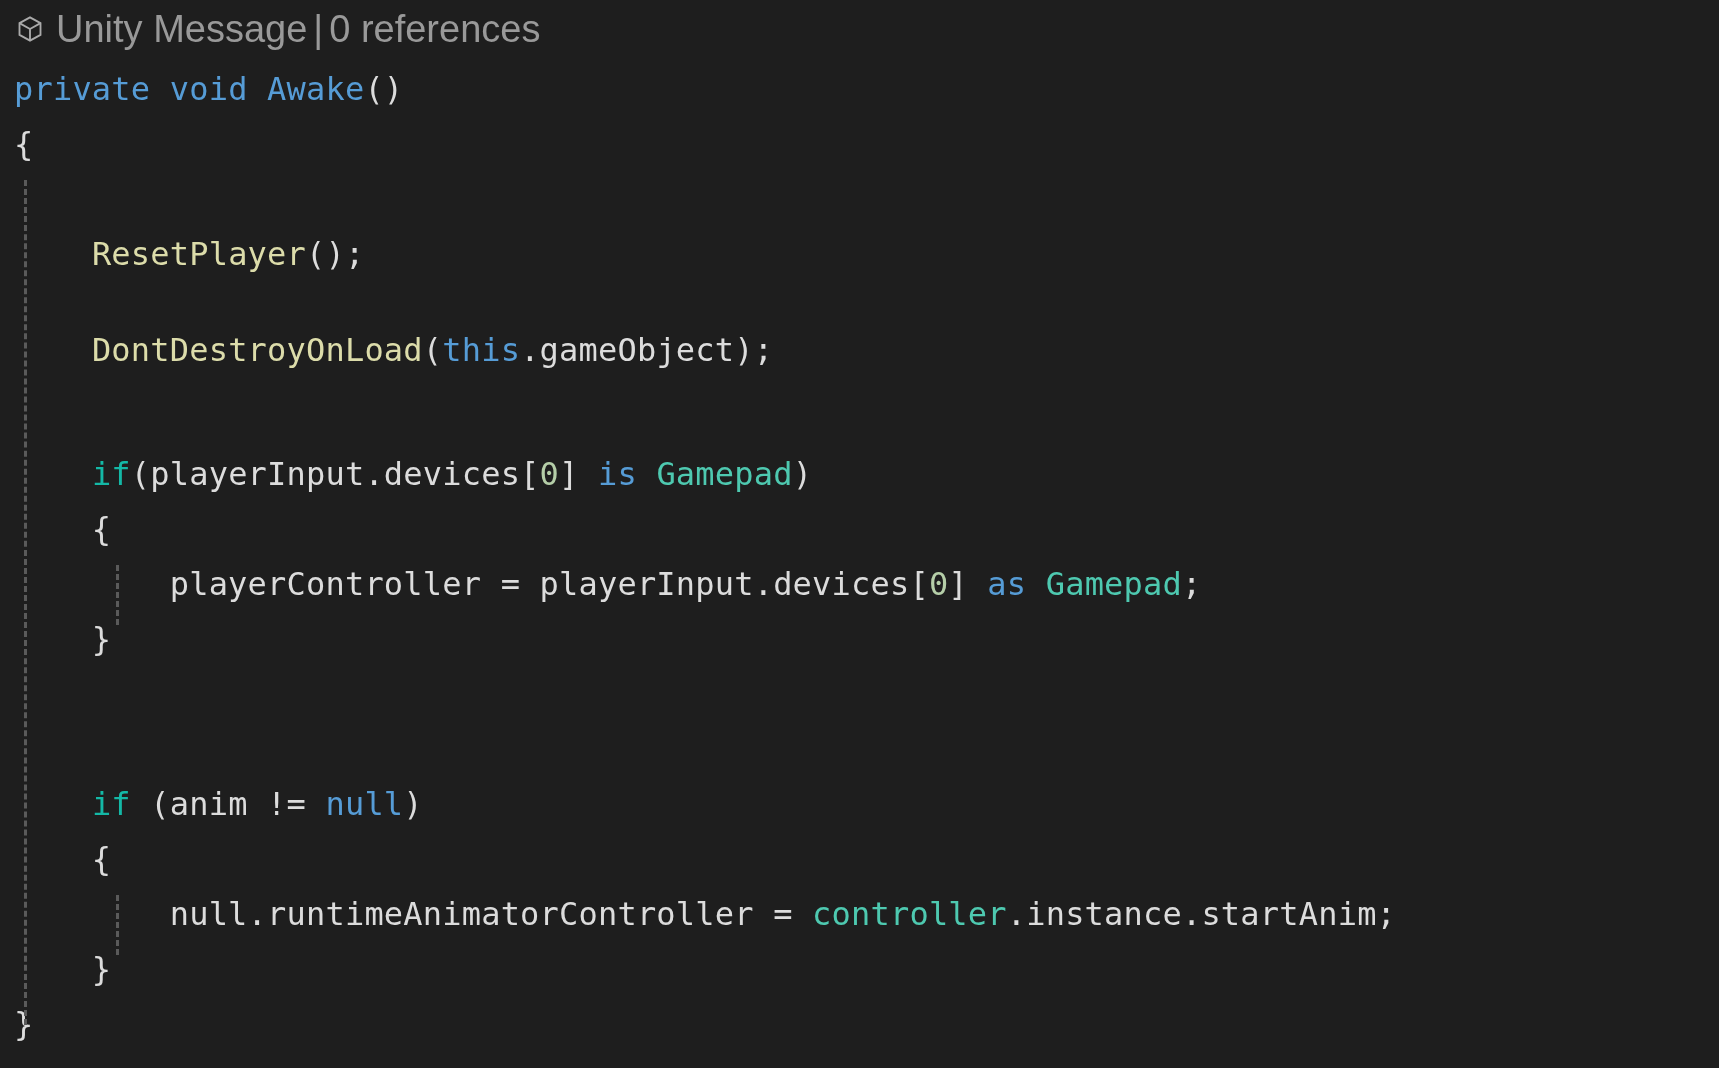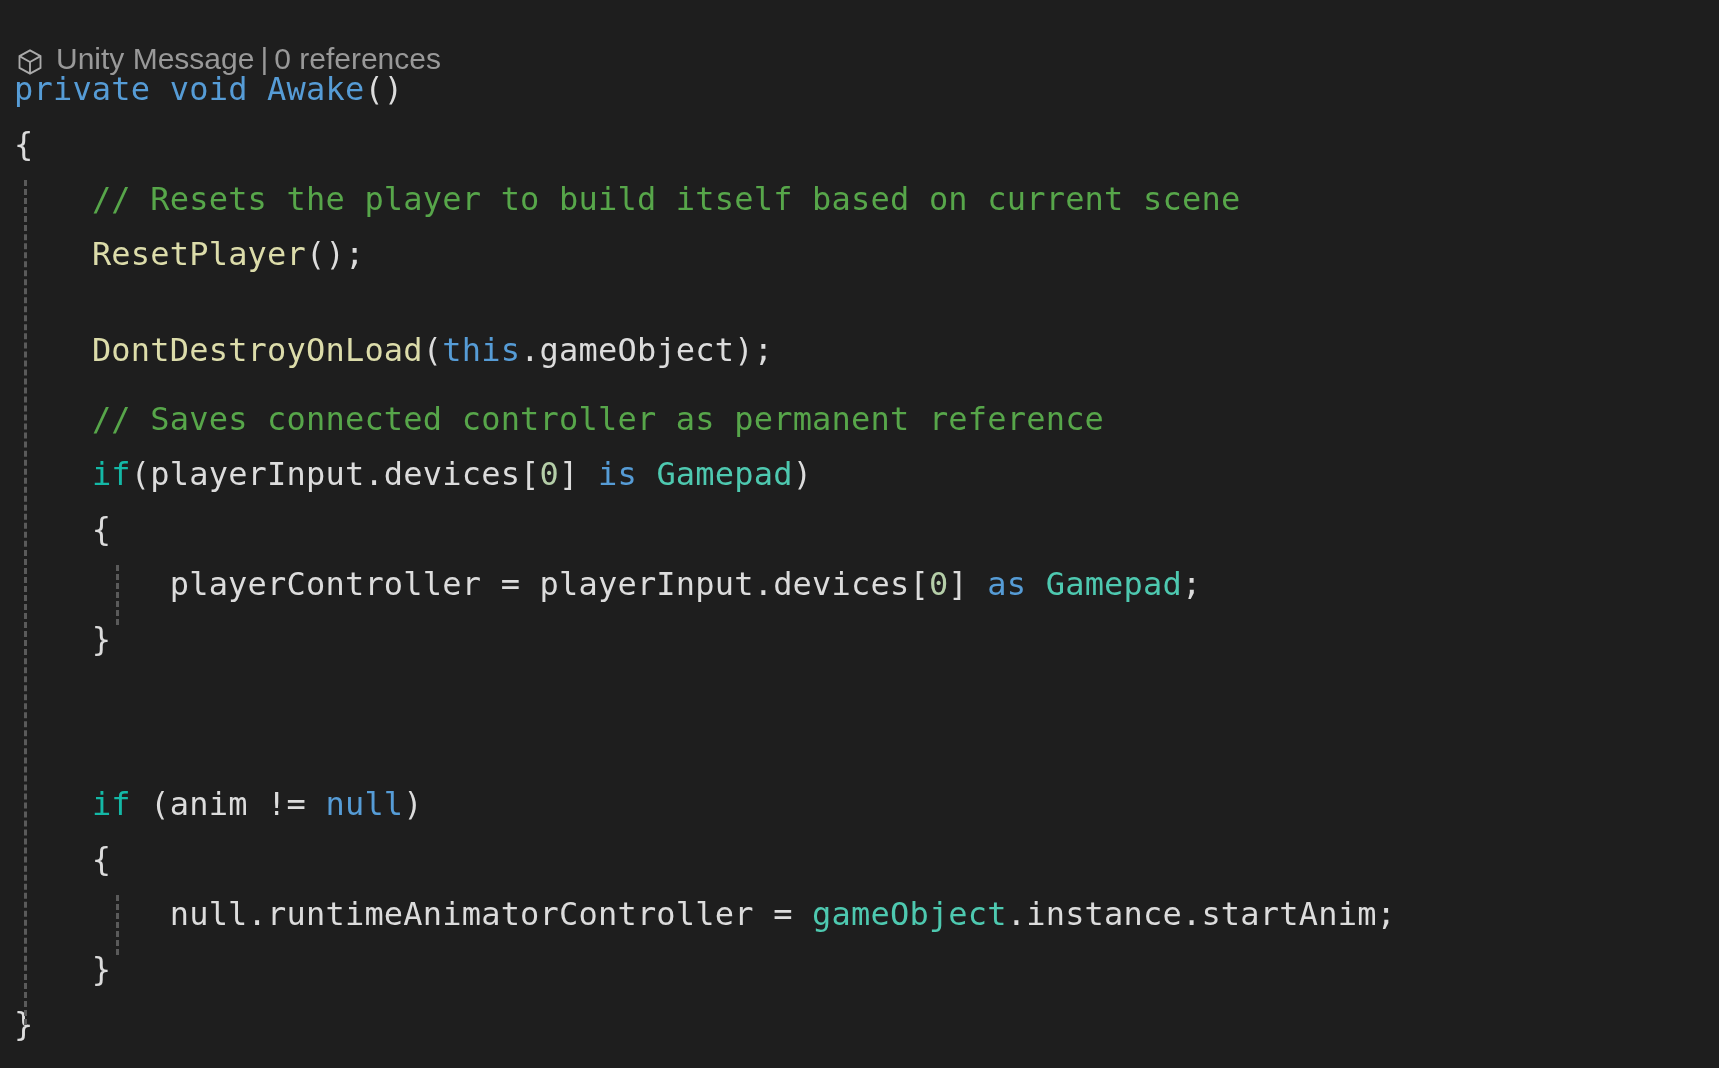--- a/index.html
+++ b/index.html
@@ -1,19 +1,19 @@
 <!DOCTYPE html>
 <html><head>
 <meta charset="utf-8">
 <style>
   html,body{margin:0;padding:0;background:#1e1e1e;}
   body{width:1719px;height:1068px;overflow:hidden;position:relative;}
   .editor{position:absolute;left:0;top:0;width:1719px;height:1068px;background:#1e1e1e;}
-  .codelens{position:absolute;left:16px;top:32px;height:44px;display:flex;align-items:flex-end;
-    font-family:"Liberation Sans",sans-serif;font-size:30px;color:#999999;}
+  .codelens{position:absolute;left:16px;top:7px;height:44px;display:flex;align-items:center;
+    font-family:"Liberation Sans",sans-serif;font-size:38px;color:#999999;}
   .codelens svg{width:28px;height:28px;margin-right:12px;}
   .codelens .sep{margin:0 6px;color:#999;}
   .line{position:absolute;left:14px;height:55px;line-height:55px;white-space:pre;
     font-family:"DejaVu Sans Mono",monospace;font-size:32px;color:#dcdcdc;letter-spacing:0.2px;}
   .kw{color:#569cd6;} .ctl{color:#14b8a6;} .cm{color:#57a64a;} .ty{color:#4ec9b0;}
   .fn{color:#dcdcaa;} .num{color:#b5cea8;} .tx{color:#dcdcdc;}
   .guide{position:absolute;width:0;border-left:3px dashed #5a5a5a;}
 </style>
 </head>
 <body>
@@ -24,33 +24,33 @@
         <path d="M12 2 L21 7 L21 17 L12 22 L3 17 L3 7 Z"></path>
         <path d="M3 7 L12 12 L21 7 M12 12 L12 22"></path>
       </svg>
     <span>Unity Message</span>
     <span class="sep">|</span>
     <span>0 references</span>
   </div>
   <div id="code">
       <div class="line" style="top: 62px;"><span class="kw">private</span><span class="tx"> </span><span class="kw">void</span><span class="tx"> </span><span class="kw">Awake</span><span class="tx">()</span></div>
       <div class="line" style="top: 117px;"><span class="tx">{</span></div>
-      <div class="line" style="top: 172px;"><span class="tx">    </span><span class="cm">// Resets the player to build itself based on current scene</span></div>
+      <div class="line" style="top: 172px;"><span class="tx">    </span></div>
       <div class="line" style="top: 227px;"><span class="tx">    </span><span class="fn">ResetPlayer</span><span class="tx">();</span></div>
       <div class="line" style="top: 282px; margin-top: 41px;"><span class="tx">    </span><span class="fn">DontDestroyOnLoad</span><span class="tx">(</span><span class="kw">this</span><span class="tx">.gameObject);</span></div>
       <div class="line" style="top: 337px;"><span class="tx"></span></div>
-      <div class="line" style="top: 392px;"><span class="tx">    </span><span class="cm">// Saves connected controller as permanent reference</span></div>
+      <div class="line" style="top: 392px;"><span class="tx">    </span></div>
       <div class="line" style="top: 447px;"><span class="tx">    </span><span class="ctl">if</span><span class="tx">(playerInput.devices[</span><span class="num">0</span><span class="tx">] </span><span class="kw">is</span><span class="tx"> </span><span class="ty">Gamepad</span><span class="tx">)</span></div>
       <div class="line" style="top: 502px;"><span class="tx">    {</span></div>
       <div class="line" style="top: 557px;"><span class="tx">        playerController = playerInput.devices[</span><span class="num">0</span><span class="tx">] </span><span class="kw">as</span><span class="tx"> </span><span class="ty">Gamepad</span><span class="tx">;</span></div>
       <div class="line" style="top: 612px;"><span class="tx">    }</span></div>
       <div class="line" style="top: 667px;"><span class="tx"></span></div>
       <div class="line" style="top: 722px;"><span class="tx">    </span></div>
       <div class="line" style="top: 777px;"><span class="tx">    </span><span class="ctl">if</span><span class="tx"> (anim != </span><span class="kw">null</span><span class="tx">)</span></div>
       <div class="line" style="top: 832px;"><span class="tx">    {</span></div>
-      <div class="line" style="top: 887px;"><span class="tx">        null.runtimeAnimatorController = </span><span class="ty">gameObject</span><span class="tx">.instance.startAnim;</span></div>
+      <div class="line" style="top: 887px;"><span class="tx">        null.runtimeAnimatorController = </span><span class="ty">controller</span><span class="tx">.instance.startAnim;</span></div>
       <div class="line" style="top: 942px;"><span class="tx">    }</span></div>
       <div class="line" style="top: 997px;"><span class="tx">}</span></div>
     </div>
   <div class="guide" style="left:24px;top:180px;height:845px;"></div>
   <div class="guide" style="left:116px;top:565px;height:60px;"></div>
   <div class="guide" style="left:116px;top:895px;height:60px;"></div>
 </div>
 
 </body></html>

